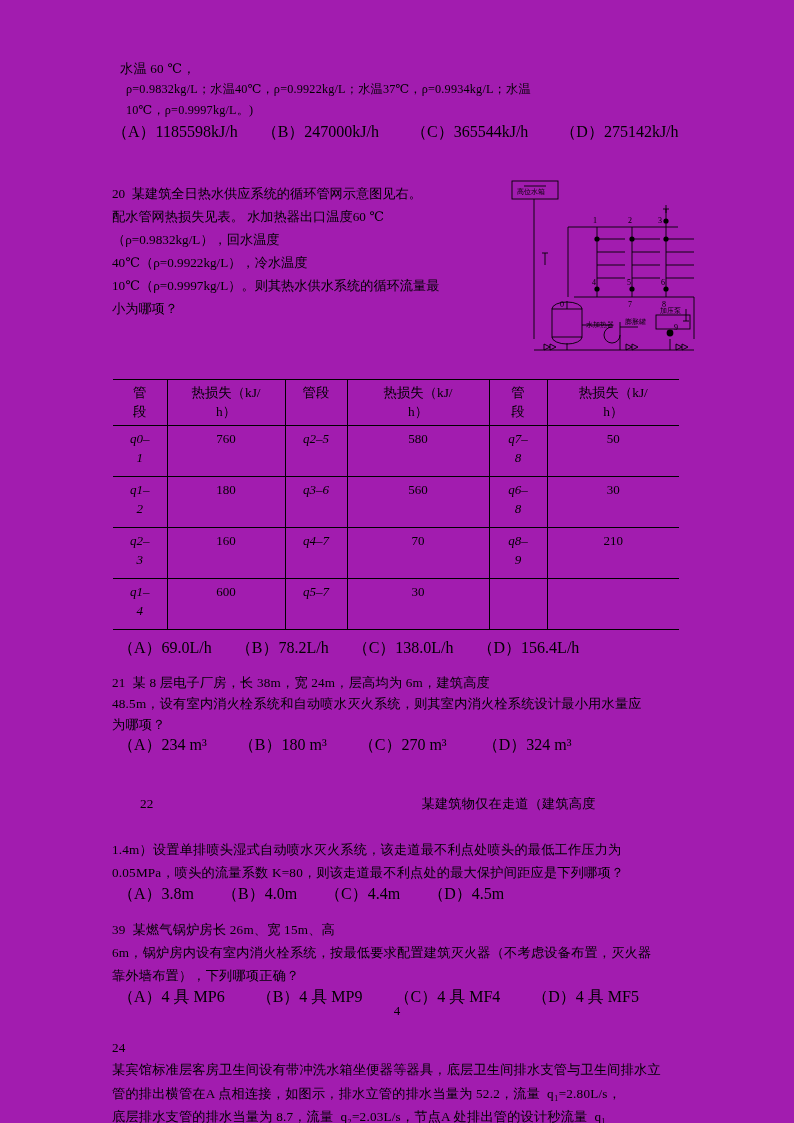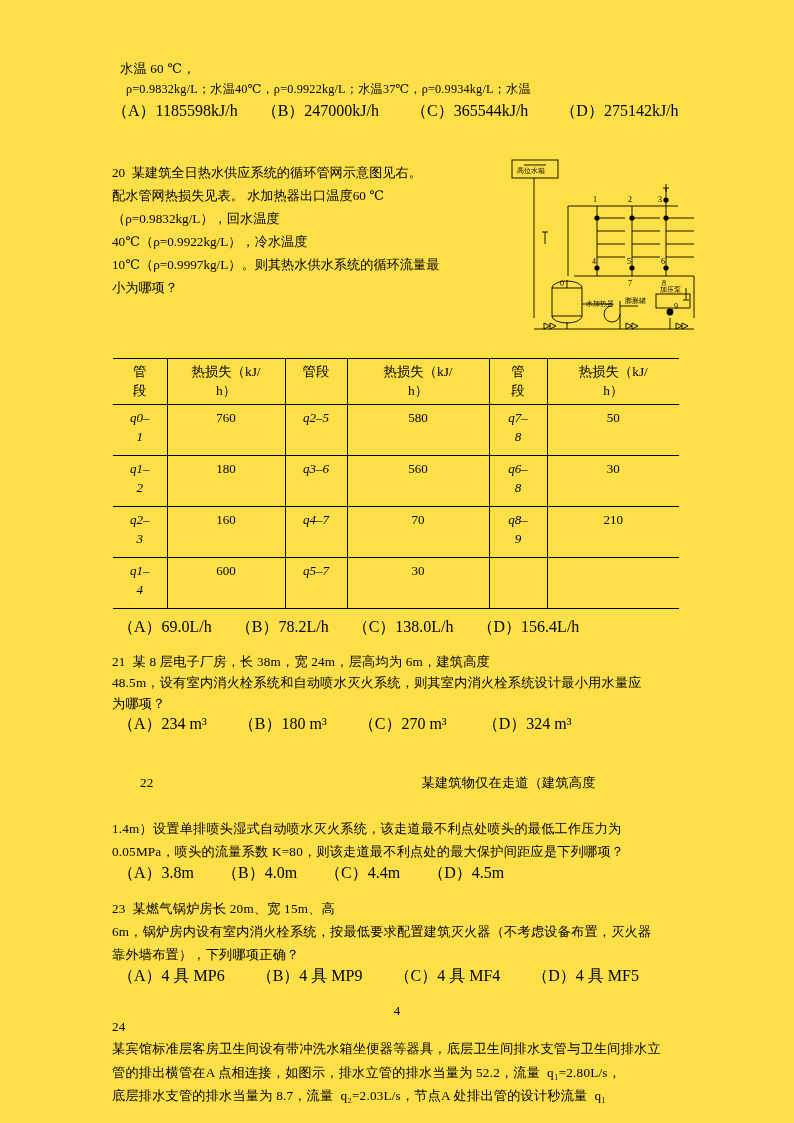--- a/index.html
+++ b/index.html
@@ -9,21 +9,21 @@
   }
   body {
     font-family: "Liberation Serif", "DejaVu Serif", serif;
     color: #000000;
   }
   .page {
     position: relative;
     width: 794px;
     height: 1123px;
     margin: 0 auto;
-    background: #fde047;
+    background: #a21caf;
     overflow: hidden;
   }
   .content {
     position: absolute;
     left: 112px;
     top: 58px;
     width: 574px;
   }
 
   
@@ -120,20 +120,21 @@
   .rightshift { display: inline-block; padding-left: 268px; }
 </style>
 </head>
 <body>
 
 <div class="page">
   <div class="content">
 
     <div class="para" style="padding-left:8px;">水温 60 ℃，</div>
     <div class="para small" style="padding-left:14px;">ρ=0.9832kg/L；水温40℃，ρ=0.9922kg/L；水温37℃，ρ=0.9934kg/L；水温</div>
+    <div class="para small" style="padding-left:14px;">10℃，ρ=0.9997kg/L。)</div>
     <div class="choices" style="padding-left:0;margin-top:1px;">（A）1185598kJ/h      （B）247000kJ/h        （C）365544kJ/h        （D）275142kJ/h</div>
 
     <div class="blockgap-lg"></div>
     <div style="height:14px"></div>
 
     <div class="q20row">
       <div class="q20text">20  某建筑全日热水供应系统的循环管网示意图见右。
 配水管网热损失见表。 水加热器出口温度60 ℃
 （ρ=0.9832kg/L），回水温度
 40℃（ρ=0.9922kg/L），冷水温度
@@ -323,21 +324,21 @@
       <div class="para" style="line-height:23px;">
         <span>22</span><span class="rightshift">某建筑物仅在走道（建筑高度</span>
       </div>
       <div class="para" style="line-height:23px;">1.4m）设置单排喷头湿式自动喷水灭火系统，该走道最不利点处喷头的最低工作压力为
 0.05MPa，喷头的流量系数 K=80，则该走道最不利点处的最大保护间距应是下列哪项？</div>
       <div class="choices">（A）3.8m       （B）4.0m       （C）4.4m       （D）4.5m</div>
     </div>
 
     <div class="blockgap-md"></div>
 
-    <div class="para" style="line-height:23px;">23  某燃气锅炉房长 20m、宽 15m、高
+    <div class="para" style="line-height:23px;">39  某燃气锅炉房长 26m、宽 15m、高
 6m，锅炉房内设有室内消火栓系统，按最低要求配置建筑灭火器（不考虑设备布置，灭火器
 靠外墙布置），下列哪项正确？</div>
     <div class="choices">（A）4 具 MP6        （B）4 具 MP9        （C）4 具 MF4        （D）4 具 MF5</div>
 
     <div style="height:30px"></div>
 
     <div class="para" style="line-height:22px;">24</div>
     <div class="para" style="line-height:23px;font-family:Liberation Mono, monospace;">某宾馆标准层客房卫生间设有带冲洗水箱坐便器等器具，底层卫生间排水支管与卫生间排水立</div>
     <div class="para" style="line-height:23px;">管的排出横管在A 点相连接，如图示，排水立管的排水当量为 52.2，流量  q₁=2.80L/s，</div>
     <div class="para" style="line-height:23px;">底层排水支管的排水当量为 8.7，流量  q₂=2.03L/s，节点A 处排出管的设计秒流量  q₁</div>

